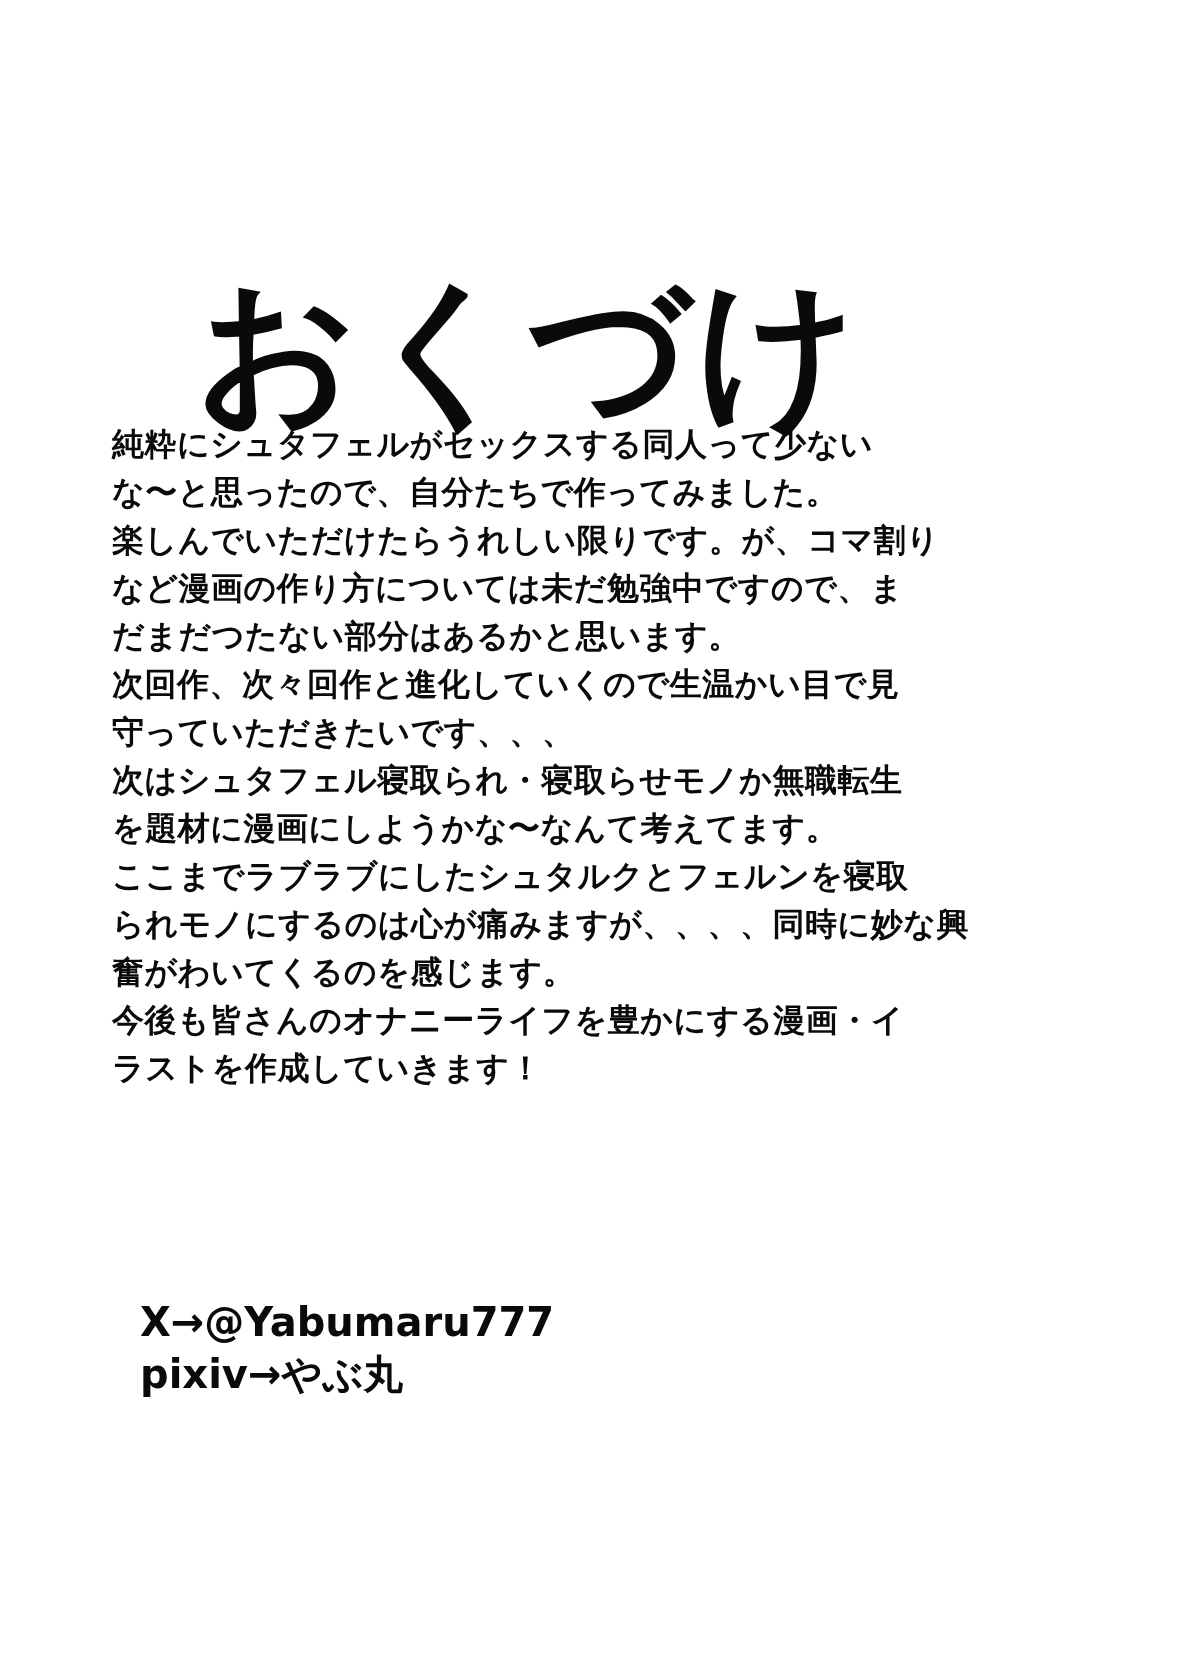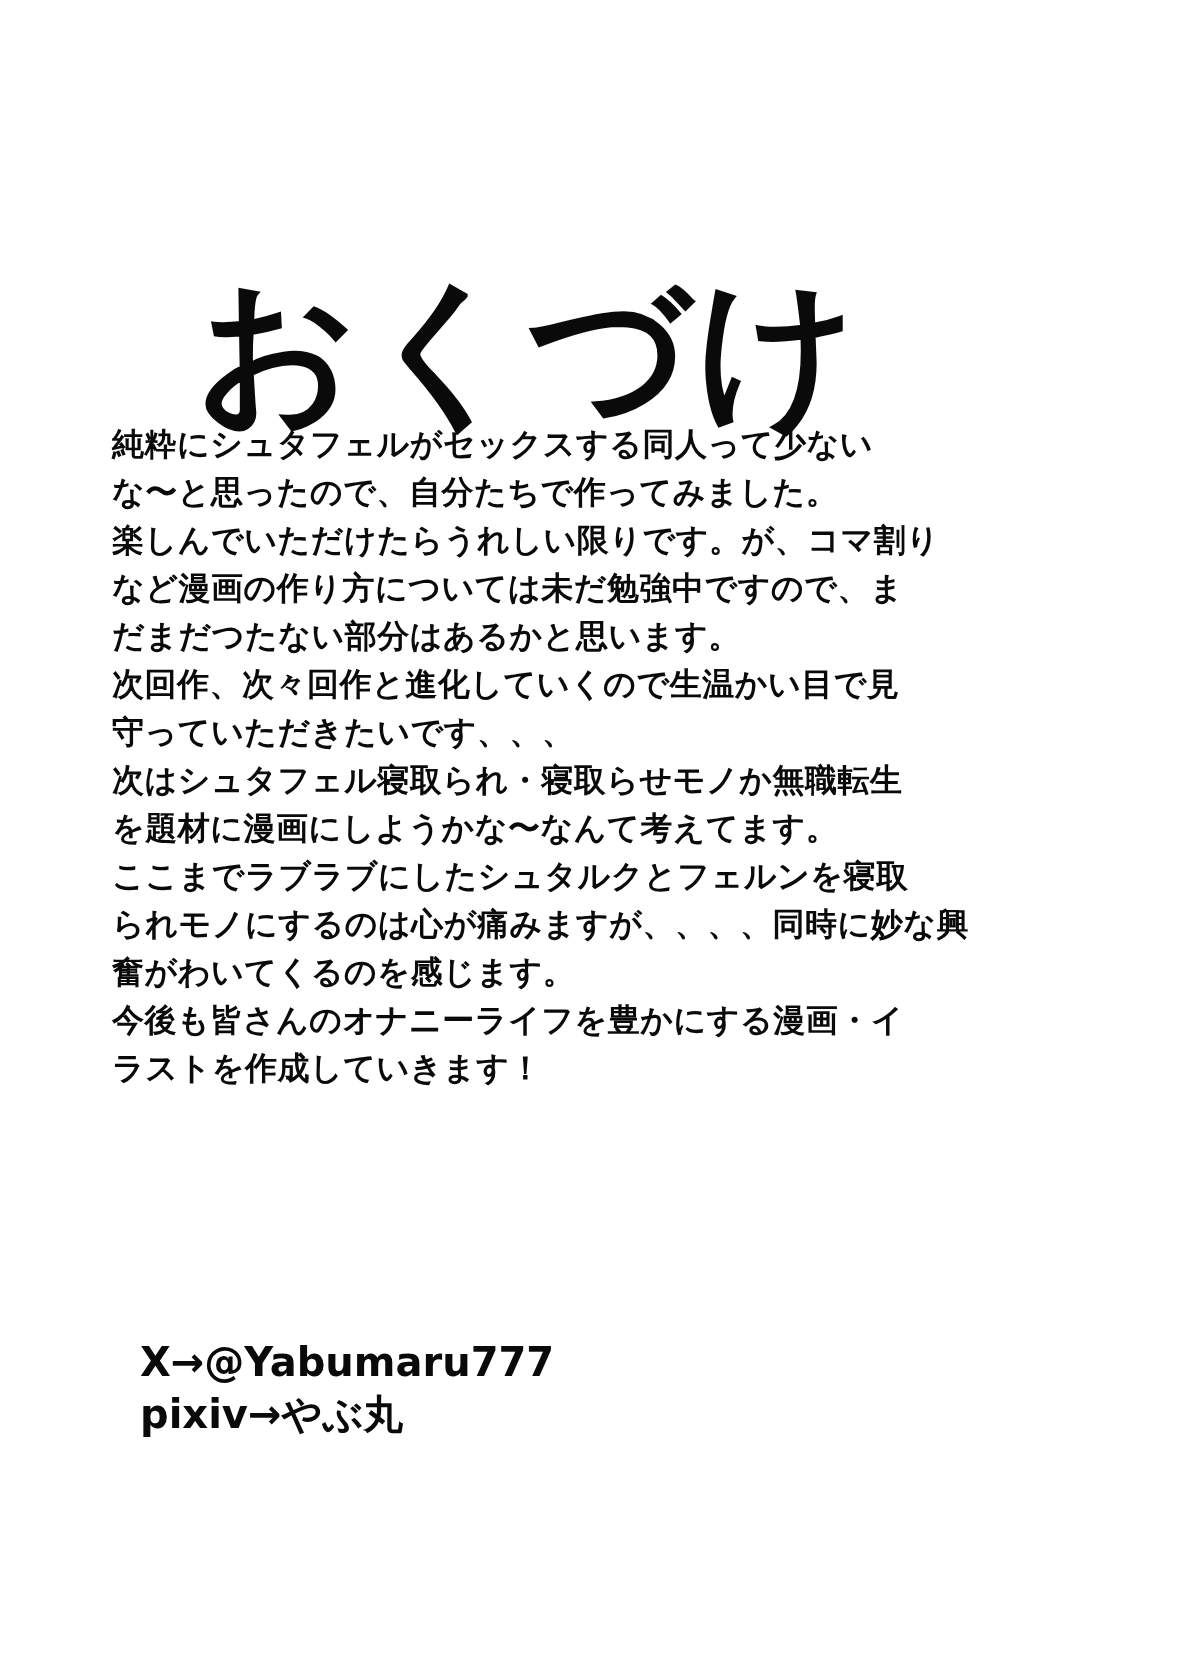--- a/index.html
+++ b/index.html
@@ -38,21 +38,20 @@
     white-space: pre-line;
   }
   .social {
     position: absolute;
     left: 140px;
     top: 1296px;
     font-size: 40px;
     font-weight: 700;
     line-height: 52px;
     white-space: pre-line;
-    margin-top: 40px;
   }
 </style>
 </head>
 <body>
 
 <div class="page">
 
   <h1 class="title">おくづけ</h1>
 
   <div class="body-text">純粋にシュタフェルがセックスする同人って少ない

